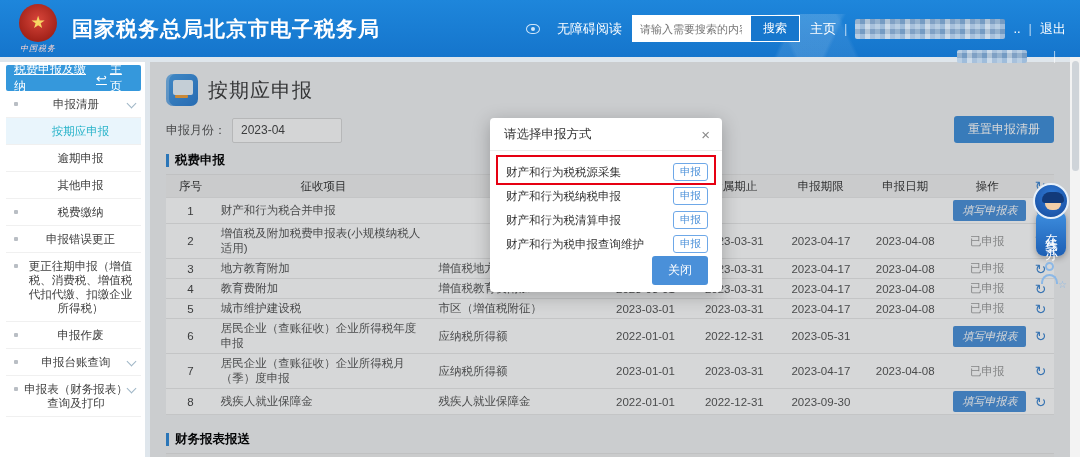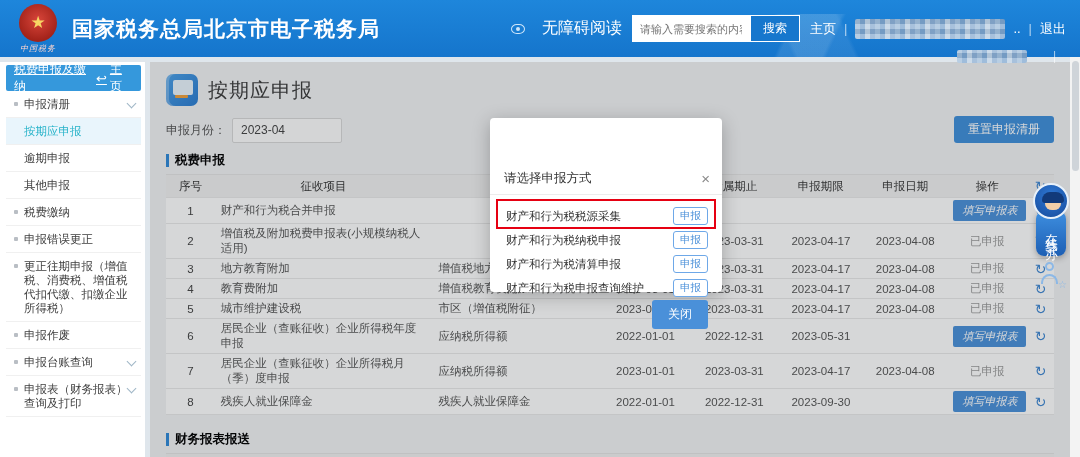--- a/index.html
+++ b/index.html
@@ -18,21 +18,21 @@
             pointer-events:none; }
   .logo-wrap { width:48px; text-align:center; margin-right:10px; position:relative; }
   .emblem { width:38px; height:38px; margin:0 auto; border-radius:50%;
             background:radial-gradient(circle at 50% 42%,#d8453a 0%,#a3231a 70%);
             border:2px solid #e7c härt06a; border-color:#e7c36a; display:flex; align-items:center; justify-content:center; }
   .emblem .star { color:#f7d664; font-size:17px; line-height:1; }
   .logo-caption { font-size:8px; color:#ffd7cf; letter-spacing:1px; margin-top:1px;
                   font-family:"Liberation Serif","DejaVu Serif",serif; font-style:italic; }
   .site-title { color:#fff; font-size:21px; font-weight:bold; letter-spacing:1px; white-space:nowrap; }
   .topbar-right { margin-left:auto; display:flex; align-items:center; gap:10px; color:#fff; position:relative; }
-  .a11y { display:flex; align-items:center; gap:17px; font-size:16px; cursor:pointer; }
+  .a11y { display:flex; align-items:center; gap:17px; font-size:13px; cursor:pointer; }
   .eye-icon { width:14px; height:10px; border:1px solid #cfe6fa; border-radius:50%/60%;
               display:inline-flex; align-items:center; justify-content:center; }
   .eye-icon i { width:4px; height:4px; background:#cfe6fa; border-radius:50%; }
   .search-box { display:flex; height:27px; }
   .search-box input { width:118px; height:27px; border:none; padding:0 8px; font-size:11px;
                       color:#555; background:#fff; outline:none; }
   .search-box button { height:27px; padding:0 12px; background:#1677cd; border:1px solid #fff;
                        color:#fff; font-size:12px; cursor:pointer; }
   .nav-links { display:flex; align-items:center; gap:8px; font-size:13px; }
   .sep { color:rgba(255,255,255,.65); }
@@ -51,21 +51,21 @@
                justify-content:space-between; padding:0 8px; font-size:12px; border-radius:2px;text-decoration:underline; }
   .side-home { display:flex; align-items:center; gap:3px; cursor:pointer; font-size:12px; }
   .back-arrow { font-size:13px; line-height:1; }
   .side-item { display:flex; align-items:flex-start; padding:6px 4px 6px 8px; border-bottom:1px solid #f0f0f0;
                line-height:14px; font-size:11.5px; color:#404040; cursor:pointer; position:relative; }
   .side-item .bullet { width:4px; height:4px; background:#b9bec4; border-radius:1px; margin:5px 6px 0 0; flex:none; }
   .side-item.child { padding-left:18px; }
   .side-item.active { background:#e9f5fc; color:#27b3c9; }
   .side-item .chev { width:7px; height:7px; border-right:1.5px solid #9fb6c6; border-bottom:1.5px solid #9fb6c6;
                      transform:rotate(45deg); margin:3px 2px 0 auto; flex:none; }
-  .side-label { flex:1; }
+  .side-label { flex:1;text-align:center; }
 
   
   .content { position:absolute; top:62px; left:150px; right:10px; bottom:0; background:#f2f3f5;
              overflow:hidden; padding:8px 16px 0 16px; }
   .page-title-row { display:flex; align-items:center; gap:10px; height:40px; }
   .doc-icon { width:32px; height:32px; border-radius:7px; position:relative; flex:none;
               background:linear-gradient(135deg,#4aa0e8,#2a7cd2);
               box-shadow:inset 3px 0 0 rgba(255,255,255,.25); }
   .doc-icon::before { content:""; position:absolute; left:7px; top:6px; right:5px; bottom:11px;
               background:#eaf4fd; border-radius:2px; }
@@ -94,21 +94,21 @@
                font-size:11px; cursor:pointer; white-space:nowrap;font-style:italic; }
   .refresh-ic { color:#3f87d2; font-size:14px; cursor:pointer; line-height:1; display:inline-block; }
   .tbl-gap { height:10px; }
 
   
   .overlay { position:absolute; inset:0; background:rgba(30,35,40,.18); z-index:15; }
   .modal { position:absolute; left:340px; top:56px; width:232px; height:174px; background:#fff;
            border-radius:4px; box-shadow:0 4px 18px rgba(0,0,0,.25); z-index:20;
            display:flex; flex-direction:column; }
   .modal-head { display:flex; align-items:center; justify-content:space-between;
-                padding:8px 12px 7px 14px; border-bottom:1px solid #ececec;margin-top:44px; }
+                padding:8px 12px 7px 14px; border-bottom:1px solid #ececec; }
   .modal-title { font-size:12.5px; color:#333; }
   .modal-close { color:#8a8a8a; font-size:15px; line-height:1; cursor:pointer; }
   .modal-items { position:relative; flex:1; padding-top:9px; }
   .modal-item { display:flex; align-items:center; justify-content:space-between;
                 padding:0 14px 0 16px; height:24px; }
   .mi-label { font-size:11.5px; color:#333; white-space:nowrap; }
   .mi-btn { border:1px solid #6ea8e8; background:#fff; color:#4a90d9; font-size:10.5px;
             padding:1px 6px; border-radius:3px; cursor:pointer; flex:none; }
   .red-annotation { position:absolute; left:6px; right:6px; top:4px; height:30px;
             border:2.5px solid #e60012; z-index:5; pointer-events:none; }

